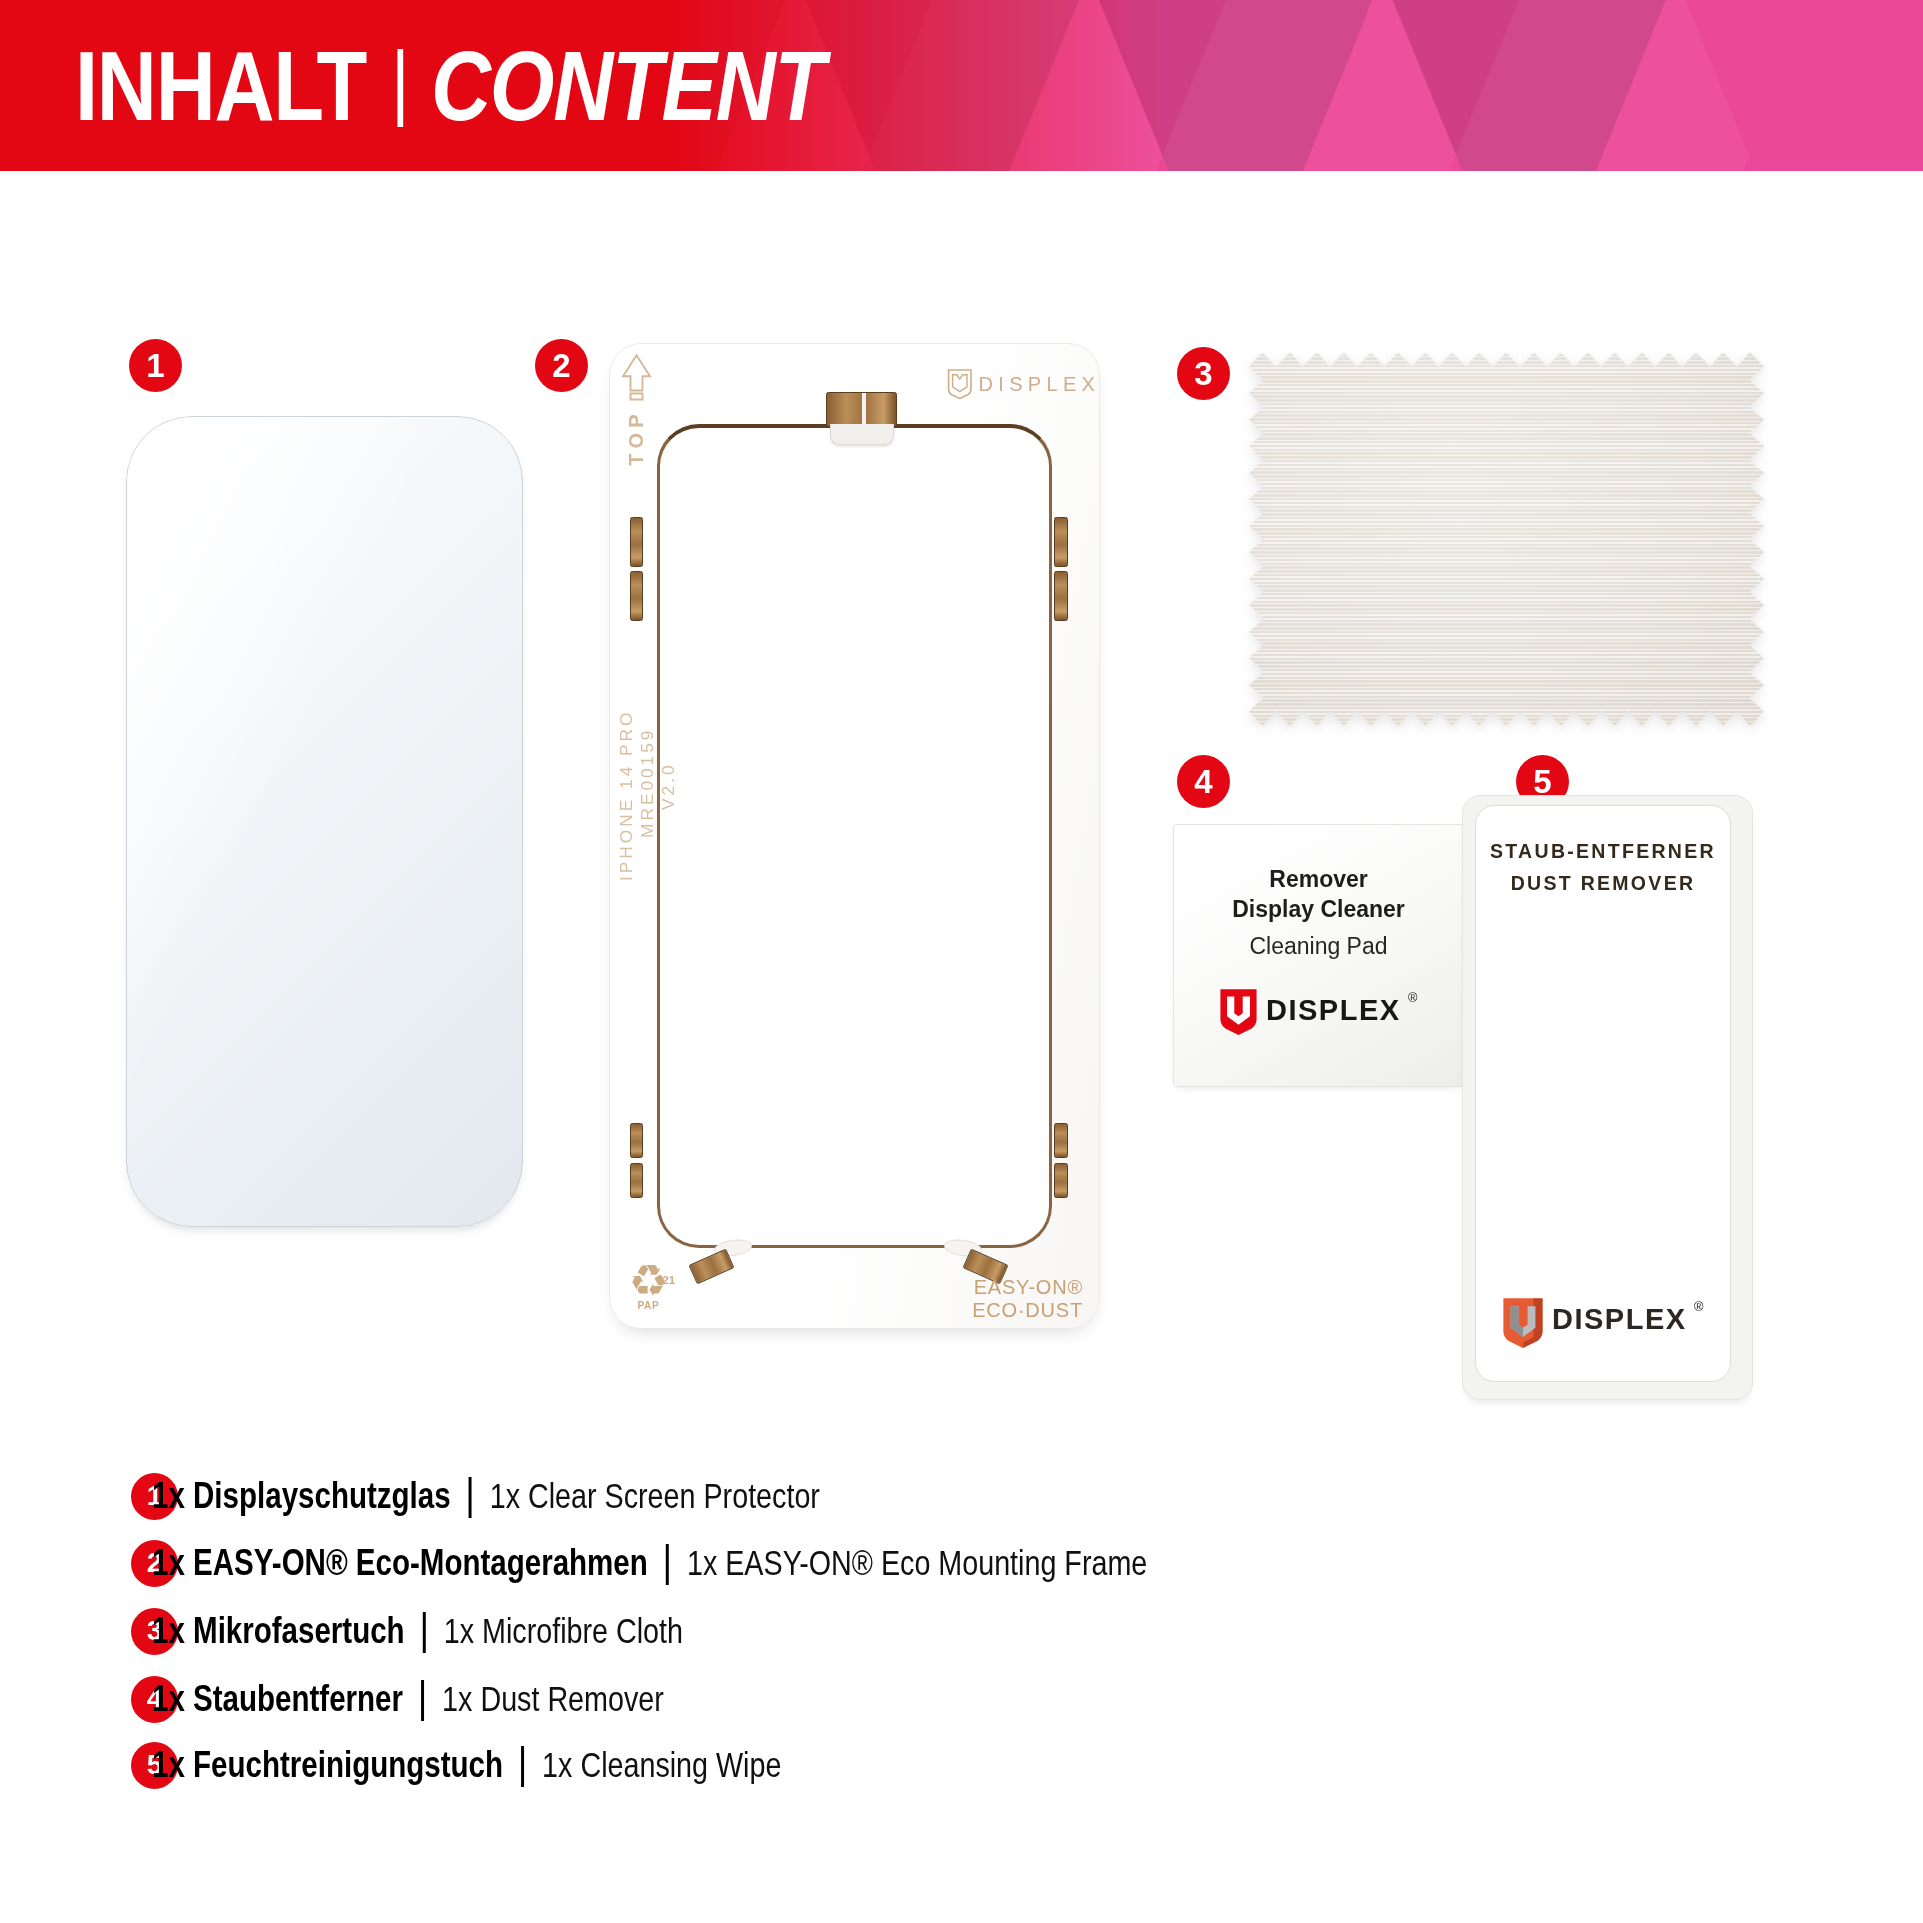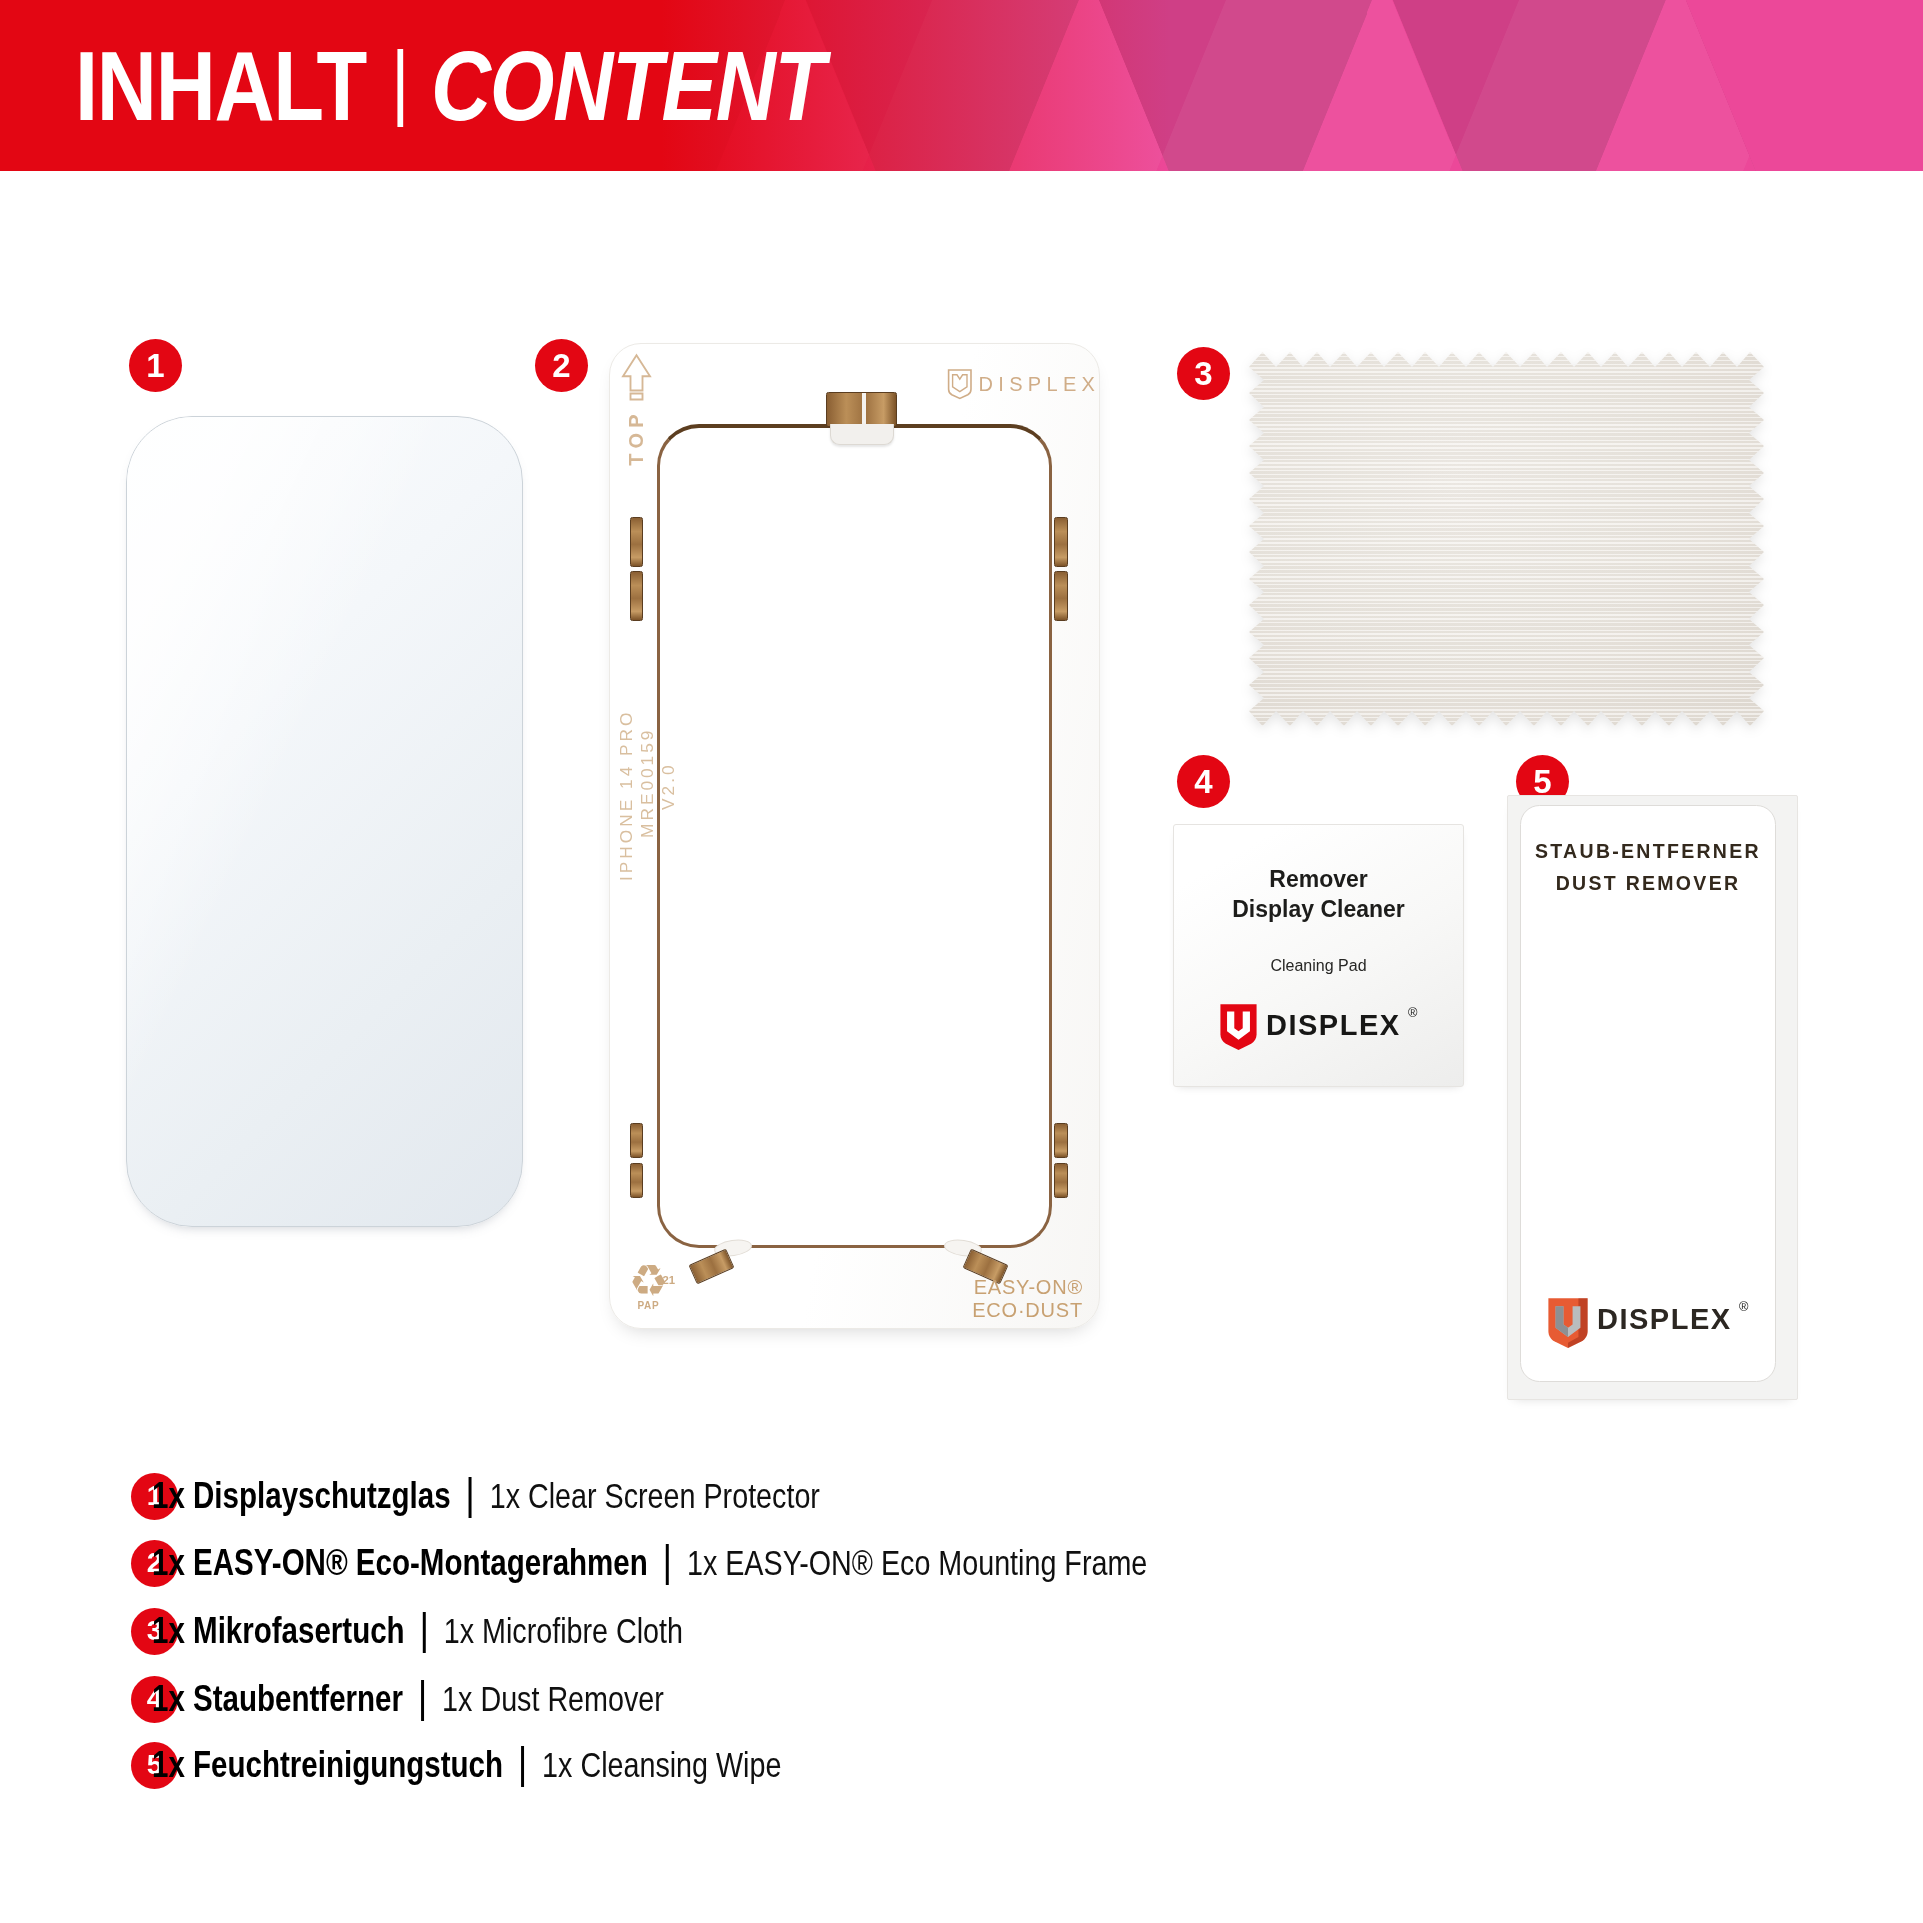--- a/index.html
+++ b/index.html
@@ -80,28 +80,28 @@
          background:
            repeating-linear-gradient(0deg,rgba(255,255,255,0.5) 0 1.5px,rgba(0,0,0,0.025) 1.5px 3.8px),
            radial-gradient(ellipse at 40% 35%,#f0ece6 0%,#eae5de 55%,#e2dcd4 100%);}
 
   
   .sachet{position:absolute;left:1173px;top:824px;width:291px;height:263px;
           background:linear-gradient(150deg,#ffffff 15%,#f8f8f7 55%,#ededec 100%);
           border:0.8px solid #e6e4e1;border-radius:3px;box-shadow:0 4.5px 9px -5.3px rgba(0,0,0,0.18);
           text-align:center;box-sizing:border-box;padding-top:39px;}
   .sachet .t1,.sachet .t2{font-size:23px;font-weight:700;color:#1d1d1b;line-height:1.32;}
-  .sachet .sub{font-size:16px;color:#262624;margin-top:32px;}
+  .sachet .sub{font-size:23px;color:#262624;margin-top:8px;}
   .logo-row{display:flex;align-items:flex-start;justify-content:center;gap:7.5px;margin-top:28.6px;}
   .logo-word{font-size:29px;font-weight:700;letter-spacing:1.5px;color:#171716;line-height:45px;}
   .logo-reg{font-size:12.8px;color:#171716;margin-top:1.5px;}
 
   
-  .card{position:absolute;left:1507px;top:795px;width:289px;height:603px;background:#f3f3f2;
-        border:0.8px solid #e7e5e2;border-radius:2px;box-shadow:0 6px 10.5px -6.8px rgba(0,0,0,0.15);}
+  .card{position:absolute;left:1462px;top:795px;width:289px;height:603px;background:#f3f3f2;
+        border:0.8px solid #e7e5e2;border-radius:18px;box-shadow:0 6px 10.5px -6.8px rgba(0,0,0,0.15);}
   .card-inner{position:absolute;left:12px;top:9px;width:256px;height:577px;background:#fff;
         border:1.5px solid #dedcd9;border-radius:19.5px;box-sizing:border-box;text-align:center;padding-top:28.6px;}
   .card .t1,.card .t2{font-size:19.5px;font-weight:700;letter-spacing:2.3px;color:#33291d;line-height:1.65;}
   .card .logo-row{position:absolute;left:0;bottom:33px;width:100%;margin-top:0;}
   .card .logo-word{color:#2c2722;}
 
   
   .leg-row{position:absolute;left:113px;width:1758px;height:68px;display:flex;align-items:center;padding-left:18px;box-sizing:border-box;}
   .leg-text{display:flex;align-items:center;margin-left:21px;transform:scaleX(0.82);transform-origin:left center;white-space:nowrap;}
   .leg-de{font-size:36px;font-weight:700;color:#000;}

